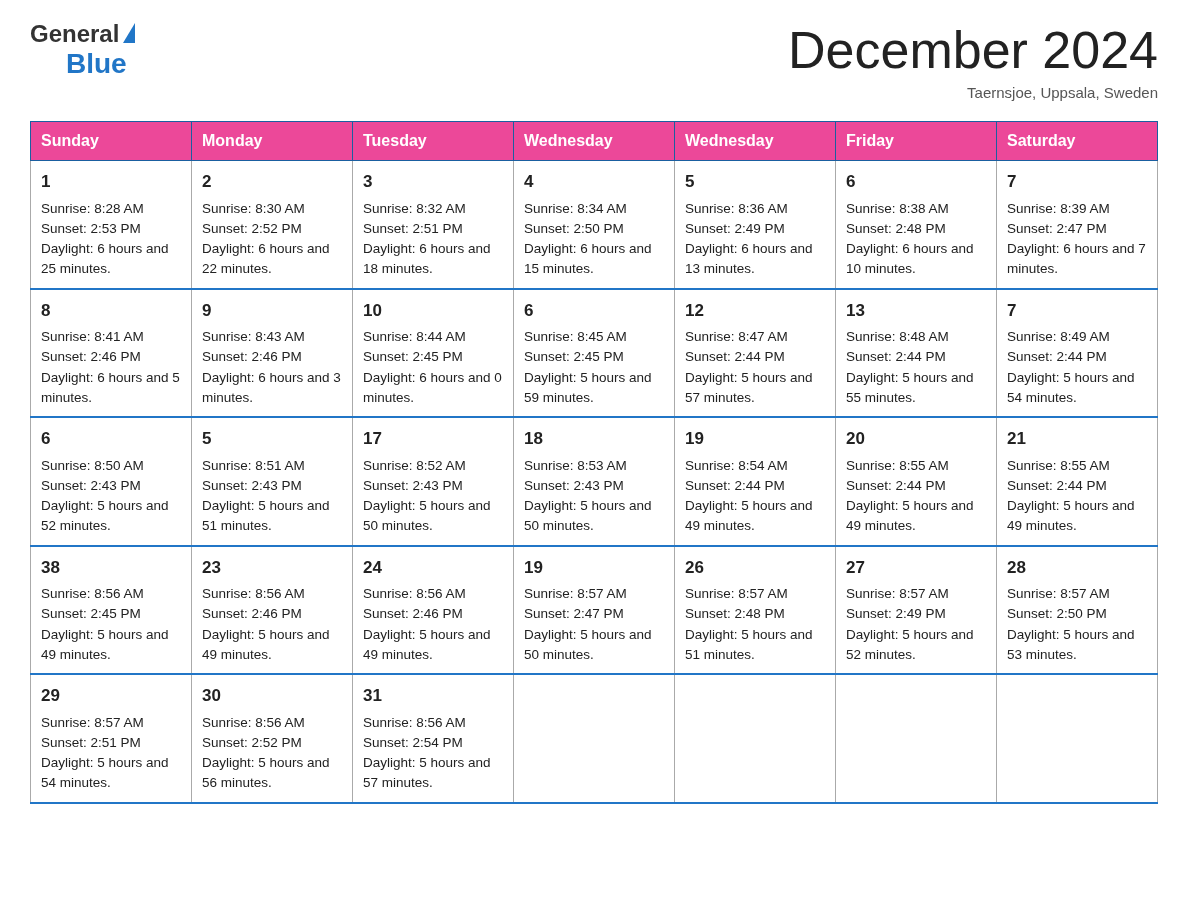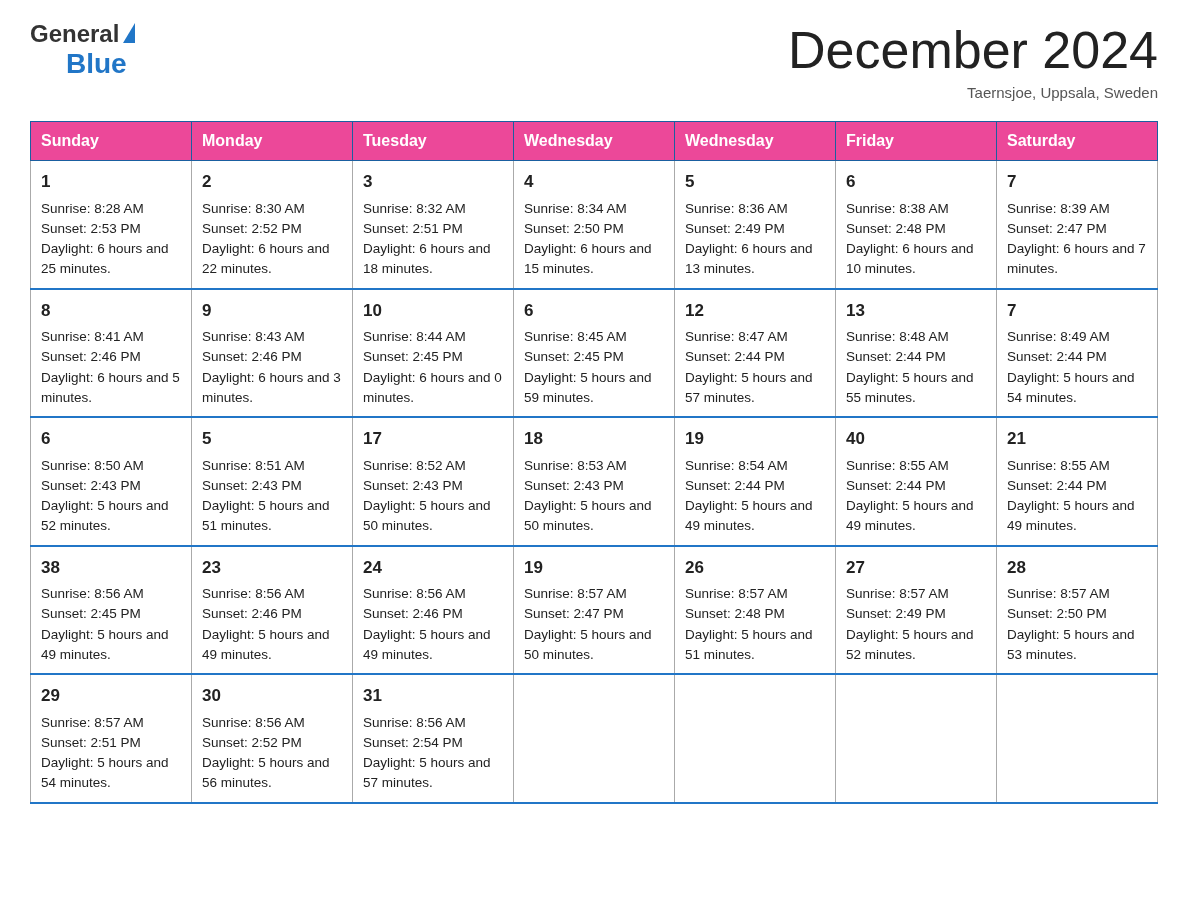--- a/index.html
+++ b/index.html
@@ -144,21 +144,21 @@
         <td><span class="day-number">12</span>Sunrise: 8:47 AM<br>Sunset: 2:44 PM<br>Daylight: 5 hours and 57 minutes.</td>
         <td><span class="day-number">13</span>Sunrise: 8:48 AM<br>Sunset: 2:44 PM<br>Daylight: 5 hours and 55 minutes.</td>
         <td><span class="day-number">7</span>Sunrise: 8:49 AM<br>Sunset: 2:44 PM<br>Daylight: 5 hours and 54 minutes.</td>
       </tr>
       <tr style="border-bottom: 2px solid rgb(33, 118, 199);">
         <td><span class="day-number">6</span>Sunrise: 8:50 AM<br>Sunset: 2:43 PM<br>Daylight: 5 hours and 52 minutes.</td>
         <td><span class="day-number">5</span>Sunrise: 8:51 AM<br>Sunset: 2:43 PM<br>Daylight: 5 hours and 51 minutes.</td>
         <td><span class="day-number">17</span>Sunrise: 8:52 AM<br>Sunset: 2:43 PM<br>Daylight: 5 hours and 50 minutes.</td>
         <td><span class="day-number">18</span>Sunrise: 8:53 AM<br>Sunset: 2:43 PM<br>Daylight: 5 hours and 50 minutes.</td>
         <td><span class="day-number">19</span>Sunrise: 8:54 AM<br>Sunset: 2:44 PM<br>Daylight: 5 hours and 49 minutes.</td>
-        <td><span class="day-number">40</span>Sunrise: 8:55 AM<br>Sunset: 2:44 PM<br>Daylight: 5 hours and 49 minutes.</td>
+        <td><span class="day-number">20</span>Sunrise: 8:55 AM<br>Sunset: 2:44 PM<br>Daylight: 5 hours and 49 minutes.</td>
         <td><span class="day-number">21</span>Sunrise: 8:55 AM<br>Sunset: 2:44 PM<br>Daylight: 5 hours and 49 minutes.</td>
       </tr>
       <tr style="border-bottom: 2px solid rgb(33, 118, 199);">
         <td><span class="day-number">38</span>Sunrise: 8:56 AM<br>Sunset: 2:45 PM<br>Daylight: 5 hours and 49 minutes.</td>
         <td><span class="day-number">23</span>Sunrise: 8:56 AM<br>Sunset: 2:46 PM<br>Daylight: 5 hours and 49 minutes.</td>
         <td><span class="day-number">24</span>Sunrise: 8:56 AM<br>Sunset: 2:46 PM<br>Daylight: 5 hours and 49 minutes.</td>
         <td><span class="day-number">19</span>Sunrise: 8:57 AM<br>Sunset: 2:47 PM<br>Daylight: 5 hours and 50 minutes.</td>
         <td><span class="day-number">26</span>Sunrise: 8:57 AM<br>Sunset: 2:48 PM<br>Daylight: 5 hours and 51 minutes.</td>
         <td><span class="day-number">27</span>Sunrise: 8:57 AM<br>Sunset: 2:49 PM<br>Daylight: 5 hours and 52 minutes.</td>
         <td><span class="day-number">28</span>Sunrise: 8:57 AM<br>Sunset: 2:50 PM<br>Daylight: 5 hours and 53 minutes.</td>

